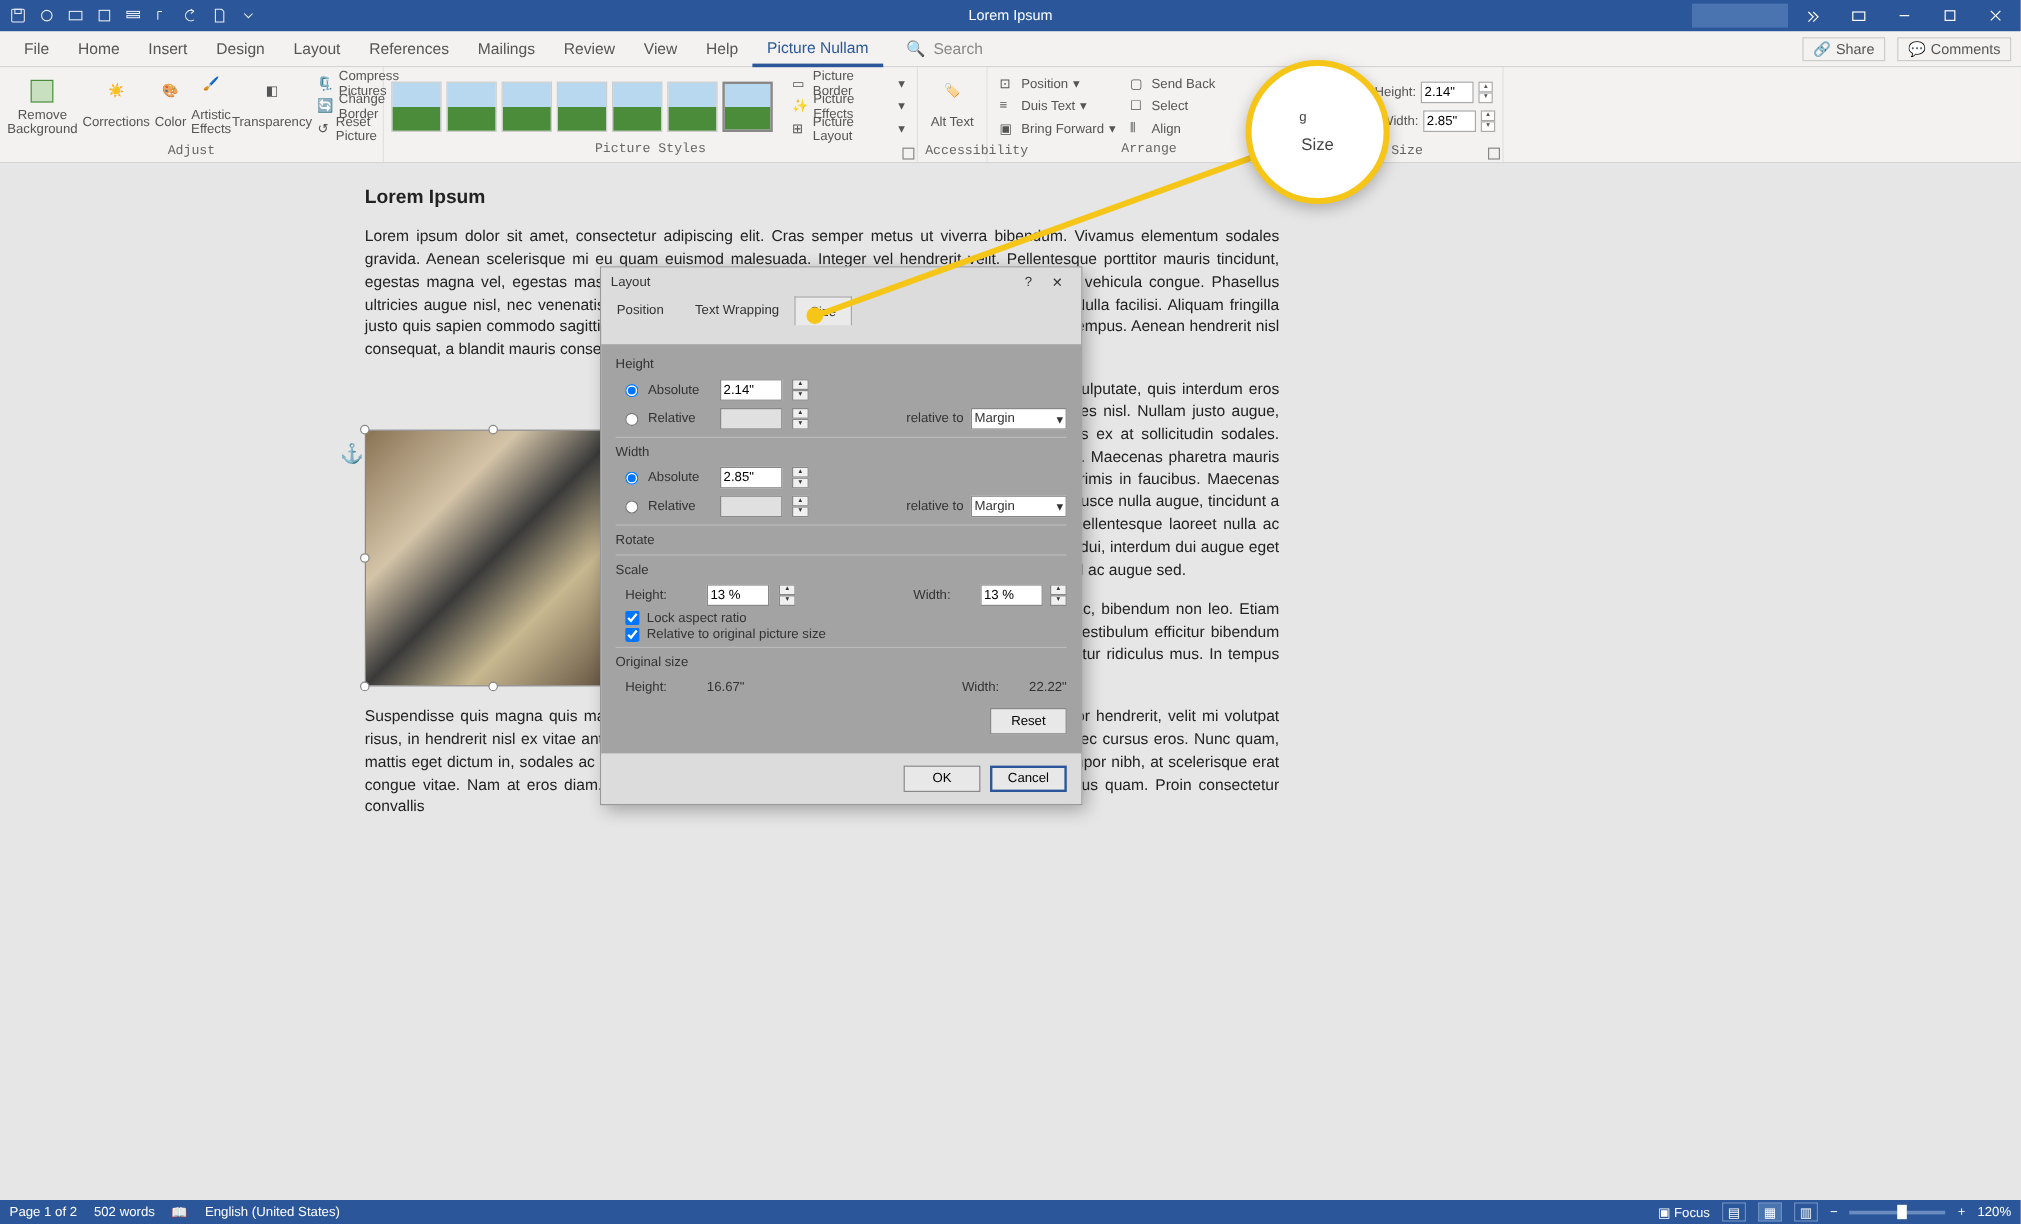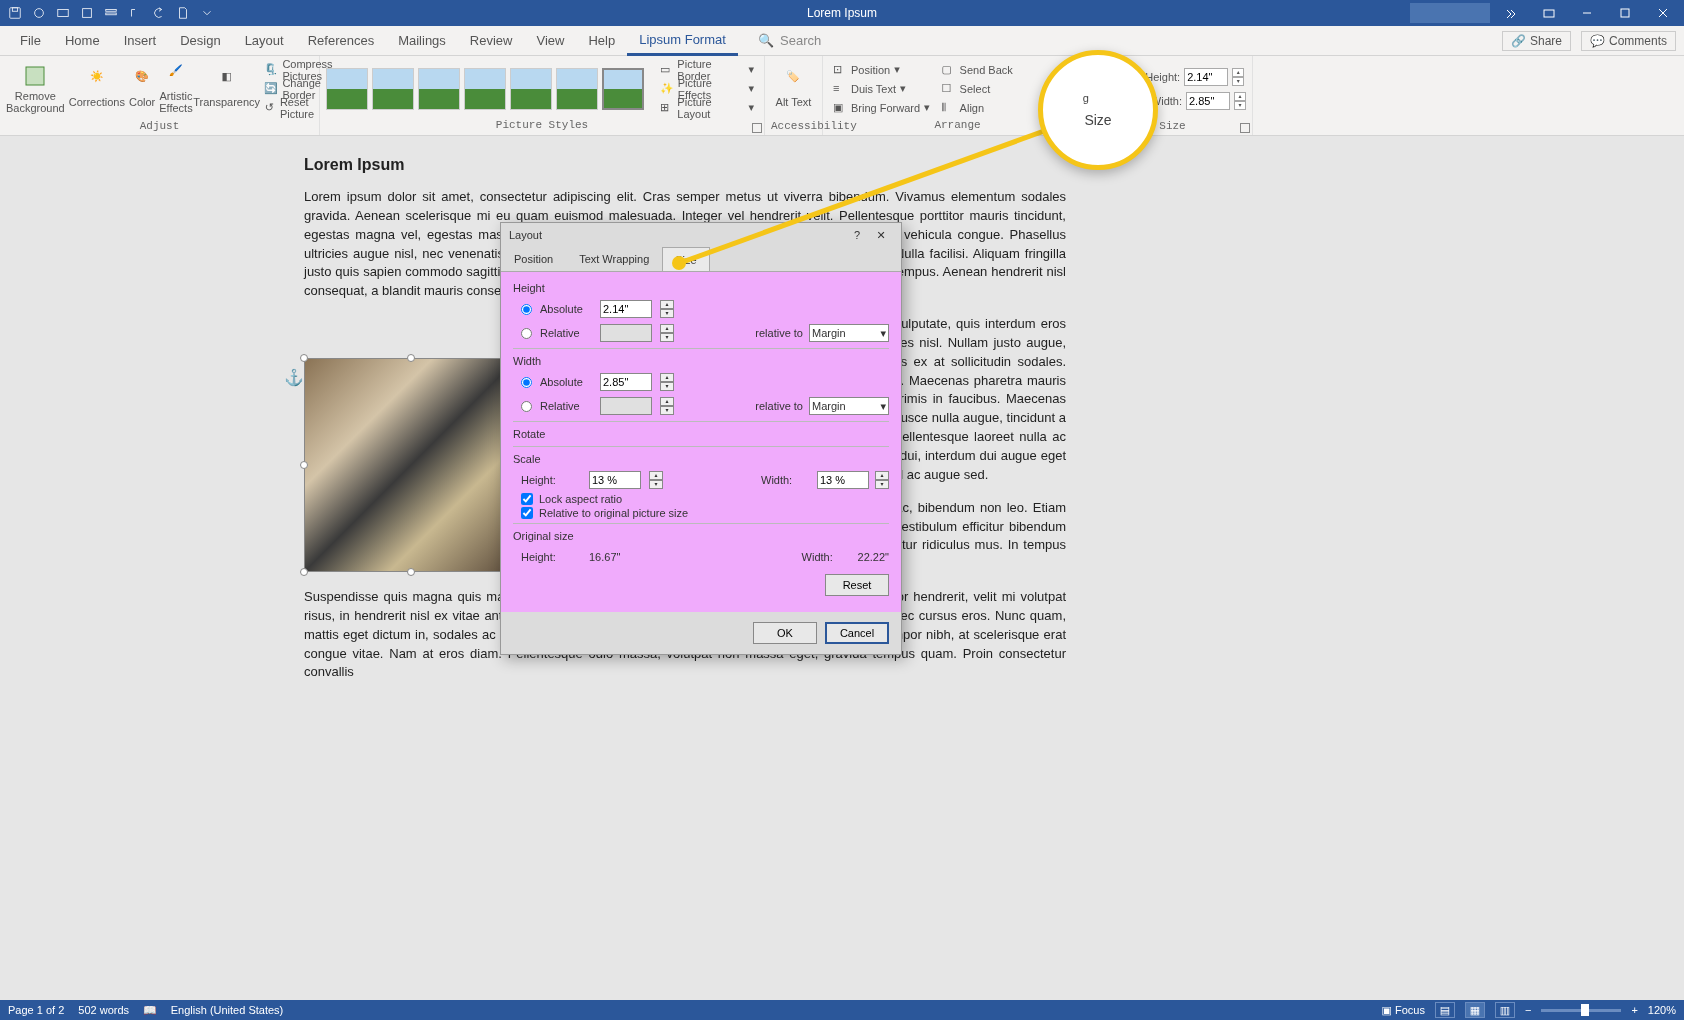--- a/index.html
+++ b/index.html
@@ -59,21 +59,21 @@
 .anchor-icn { position: absolute; left: -20px; top: 10px; color: #5a8ac6; font-size: 16px; }
 
 
 .dialog { position: absolute; left: 500px; top: 222px; width: 402px; background: #dcdcdc; border: 1px solid #999; box-shadow: 4px 4px 14px rgba(0,0,0,0.3); font-size: 11px; color: #333; }
 .dlg-titlebar { height: 24px; display: flex; align-items: center; padding: 0 8px; background: #dcdcdc; }
 .dlg-title { flex: 1; }
 .dlg-help, .dlg-close { width: 24px; text-align: center; cursor: pointer; }
 .dlg-tabs { display: flex; height: 24px; background: #dcdcdc; }
 .dlg-tab { padding: 0 12px; display: flex; align-items: center; cursor: pointer; border: 1px solid transparent; }
 .dlg-tab.active { background: #eaeaea; border: 1px solid #aaa; border-bottom: none; }
-.dlg-body { background: #f0abfc; padding: 6px 12px 12px; border-top: 1px solid #aaa; }
+.dlg-body { background: #a3a3a3; padding: 6px 12px 12px; border-top: 1px solid #aaa; margin-top: 16px; }
 .dlg-section { margin-bottom: 4px; }
 .dlg-sec-title { font-size: 11px; padding: 4px 0 2px; }
 .dlg-row { display: flex; align-items: center; gap: 8px; height: 22px; margin: 2px 0 2px 8px; }
 .dlg-radio { width: 11px; height: 11px; }
 .dlg-label { width: 52px; }
 .dlg-input { width: 52px; height: 18px; border: 1px solid #888; background: #fff; padding: 0 2px; font-size: 11px; }
 .dlg-input.dim { background: #e0e0e0; }
 .dlg-spin { display: flex; flex-direction: column; width: 14px; }
 .dlg-spin div { height: 9px; border: 1px solid #888; background: #f0f0f0; font-size: 6px; text-align: center; line-height: 7px; }
 .dlg-rel { display: flex; align-items: center; gap: 6px; margin-left: auto; }
@@ -194,21 +194,21 @@
   <div class="tab">File</div>
   <div class="tab">Home</div>
   <div class="tab">Insert</div>
   <div class="tab">Design</div>
   <div class="tab">Layout</div>
   <div class="tab">References</div>
   <div class="tab">Mailings</div>
   <div class="tab">Review</div>
   <div class="tab">View</div>
   <div class="tab">Help</div>
-  <div class="tab active">Lipsum Format</div>
+  <div class="tab active">Picture Nullam</div>
   <div class="search-box">
     <span>🔍</span>
     <span>Search</span>
   </div>
   <div class="tabrow-right">
     <div class="share-btn">
         <span>🔗</span>
         <span>Share</span>
       </div>
     <div class="share-btn">

